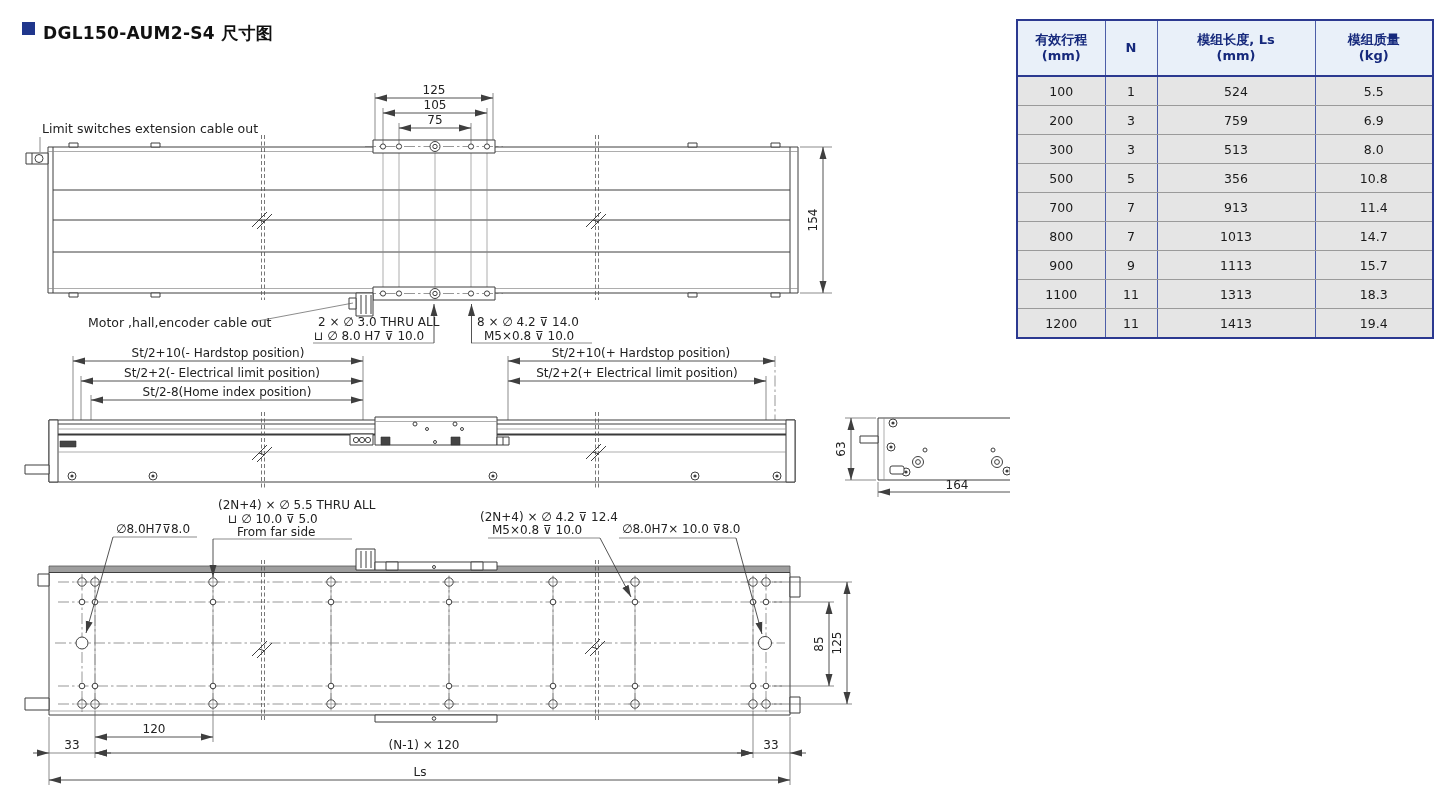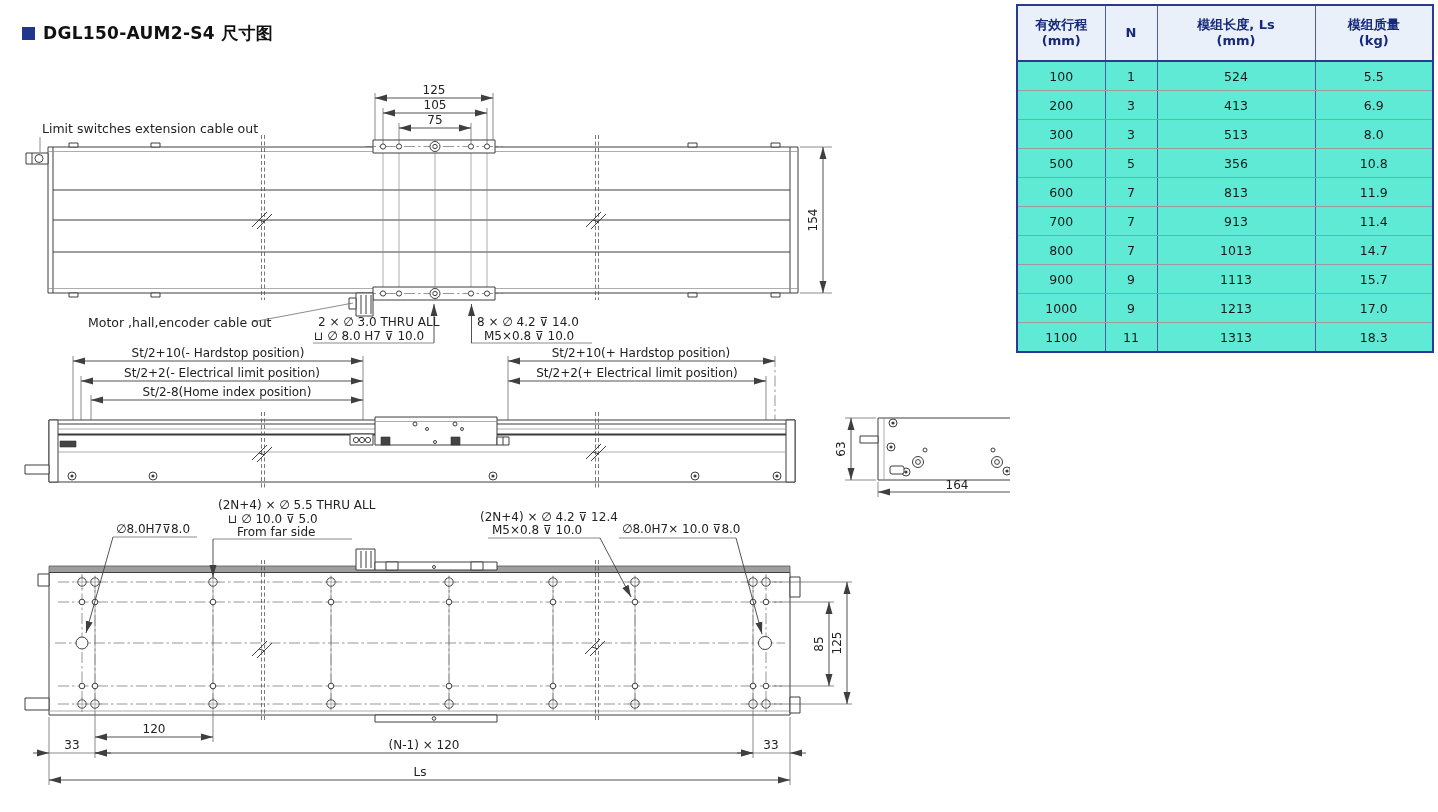--- a/index.html
+++ b/index.html
@@ -1,32 +1,32 @@
 <!DOCTYPE html>
 <html><head>
 <meta charset="utf-8">
 <style>
   html,body{margin:0;padding:0;background:#fff;}
   body{width:1438px;height:812px;position:relative;font-family:"DejaVu Sans","Liberation Sans",sans-serif;overflow:hidden;}
   
-  .page-title{position:absolute;left:22px;top:22px;display:flex;align-items:center;gap:8px;}
+  .page-title{position:absolute;left:22px;top:22px;display:flex;gap:8px;}
   .title-sq{width:13px;height:13px;background:#20368c;display:inline-block;}
   .title-tx{font-size:17px;font-weight:bold;color:#111;letter-spacing:.3px;}
   
-  .spec-wrap{position:absolute;left:1016px;top:4px;width:332px;}
+  .spec-wrap{position:absolute;left:1016px;top:19px;width:332px;}
   table.spec{border-collapse:collapse;width:416px;table-layout:fixed;border:2px solid #2b3990;}
   table.spec col:nth-child(1){width:88px;}
   table.spec col:nth-child(2){width:52px;}
   table.spec col:nth-child(3){width:158px;}
   table.spec col:nth-child(4){width:118px;}
   table.spec th{background:#e9f0f9;color:#16297c;font-size:13px;font-weight:bold;
     height:52px;border-left:1px solid #4d5ea8;border-bottom:2px solid #2b3990;
     white-space:pre-line;line-height:1.25;text-align:center;vertical-align:middle;}
   table.spec td{height:26px;font-size:12.5px;color:#1a1a1a;text-align:center;vertical-align:middle;
-    border-left:1px solid #4d5ea8;border-bottom:1px solid #9a9a9a;background:#5eead4;}
+    border-left:1px solid #4d5ea8;border-bottom:1px solid #9a9a9a;background:#e5e5e5;}
   table.spec th:first-child,table.spec td:first-child{border-left:none;}
   table.spec tr:last-child td{border-bottom:none;}
   
   svg.draw{position:absolute;left:0;top:0;}
   svg.draw *{vector-effect:non-scaling-stroke;}
   .ln{stroke:#3f3f3f;stroke-width:1;fill:none;}
   .w{fill:#fff;stroke:#3f3f3f;stroke-width:1;}
   .thin{stroke:#8a8a8a;stroke-width:.7;}
   .cl{stroke:#6a6a6a;stroke-width:.7;stroke-dasharray:11 3 2.5 3;}
   .brk{stroke:#555;stroke-width:.8;stroke-dasharray:4 2.5;}
@@ -69,70 +69,64 @@
     <tbody>
         <tr>
           <td>100</td>
           <td>1</td>
           <td>524</td>
           <td>5.5</td>
         </tr>
         <tr>
           <td>200</td>
           <td>3</td>
-          <td>413</td>
+          <td>759</td>
           <td>6.9</td>
         </tr>
         <tr>
           <td>300</td>
           <td>3</td>
           <td>513</td>
           <td>8.0</td>
         </tr>
         <tr>
           <td>500</td>
           <td>5</td>
           <td>356</td>
           <td>10.8</td>
         </tr>
         <tr>
-          <td>600</td>
-          <td>7</td>
-          <td>813</td>
-          <td>11.9</td>
-        </tr>
-        <tr>
           <td>700</td>
           <td>7</td>
           <td>913</td>
           <td>11.4</td>
         </tr>
         <tr>
           <td>800</td>
           <td>7</td>
           <td>1013</td>
           <td>14.7</td>
         </tr>
         <tr>
           <td>900</td>
           <td>9</td>
           <td>1113</td>
           <td>15.7</td>
         </tr>
         <tr>
-          <td>1000</td>
-          <td>9</td>
-          <td>1213</td>
-          <td>17.0</td>
-        </tr>
-        <tr>
           <td>1100</td>
           <td>11</td>
           <td>1313</td>
           <td>18.3</td>
+        </tr>
+        <tr>
+          <td>1200</td>
+          <td>11</td>
+          <td>1413</td>
+          <td>19.4</td>
         </tr>
       </tbody>
   </table>
 </div>
 
 <svg class="draw" width="1010" height="812" viewBox="0 0 1010 812">
   <defs>
     <marker id="ma" orient="auto-start-reverse" markerWidth="13" markerHeight="9" refX="12" refY="4.5" markerUnits="userSpaceOnUse">
       <path d="M0,1 L12,4.5 L0,8 Z" fill="#3f3f3f"></path>
     </marker>

